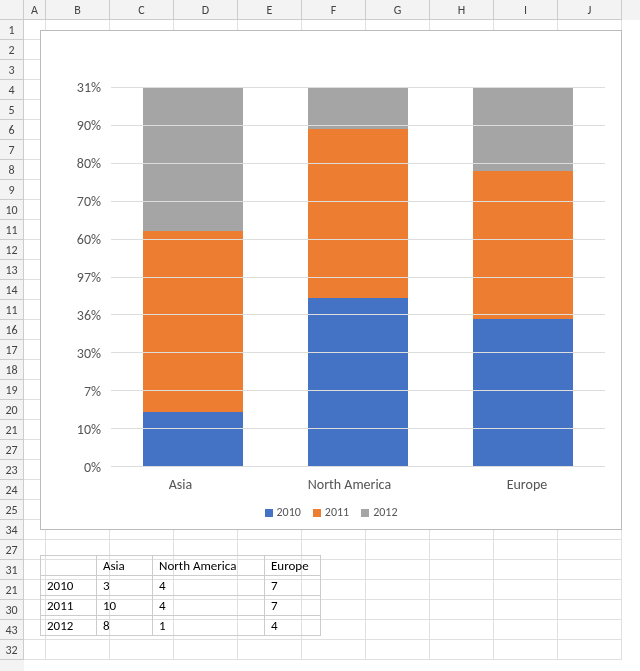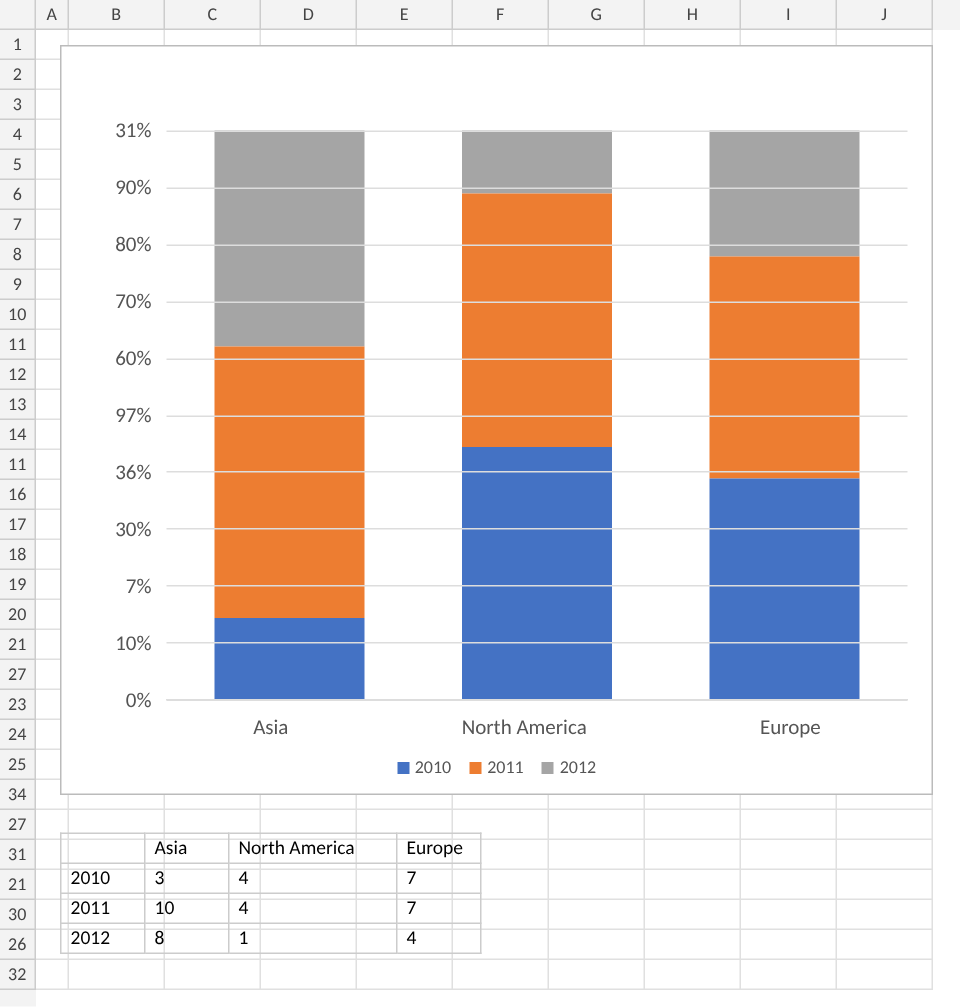--- a/index.html
+++ b/index.html
@@ -205,21 +205,21 @@
     <div class="rh">21</div>
     <div class="rh">27</div>
     <div class="rh">23</div>
     <div class="rh">24</div>
     <div class="rh">25</div>
     <div class="rh">34</div>
     <div class="rh">27</div>
     <div class="rh">31</div>
     <div class="rh">21</div>
     <div class="rh">30</div>
-    <div class="rh">26</div>
+    <div class="rh">43</div>
     <div class="rh">32</div>
   </div>
 
 <div class="cells">
     <div class="cellrow">
       <div class="cell" style="width: 22px;"></div>
       <div class="cell" style="width: 64px;"></div>
       <div class="cell" style="width: 64px;"></div>
       <div class="cell" style="width: 64px;"></div>
       <div class="cell" style="width: 64px;"></div>

